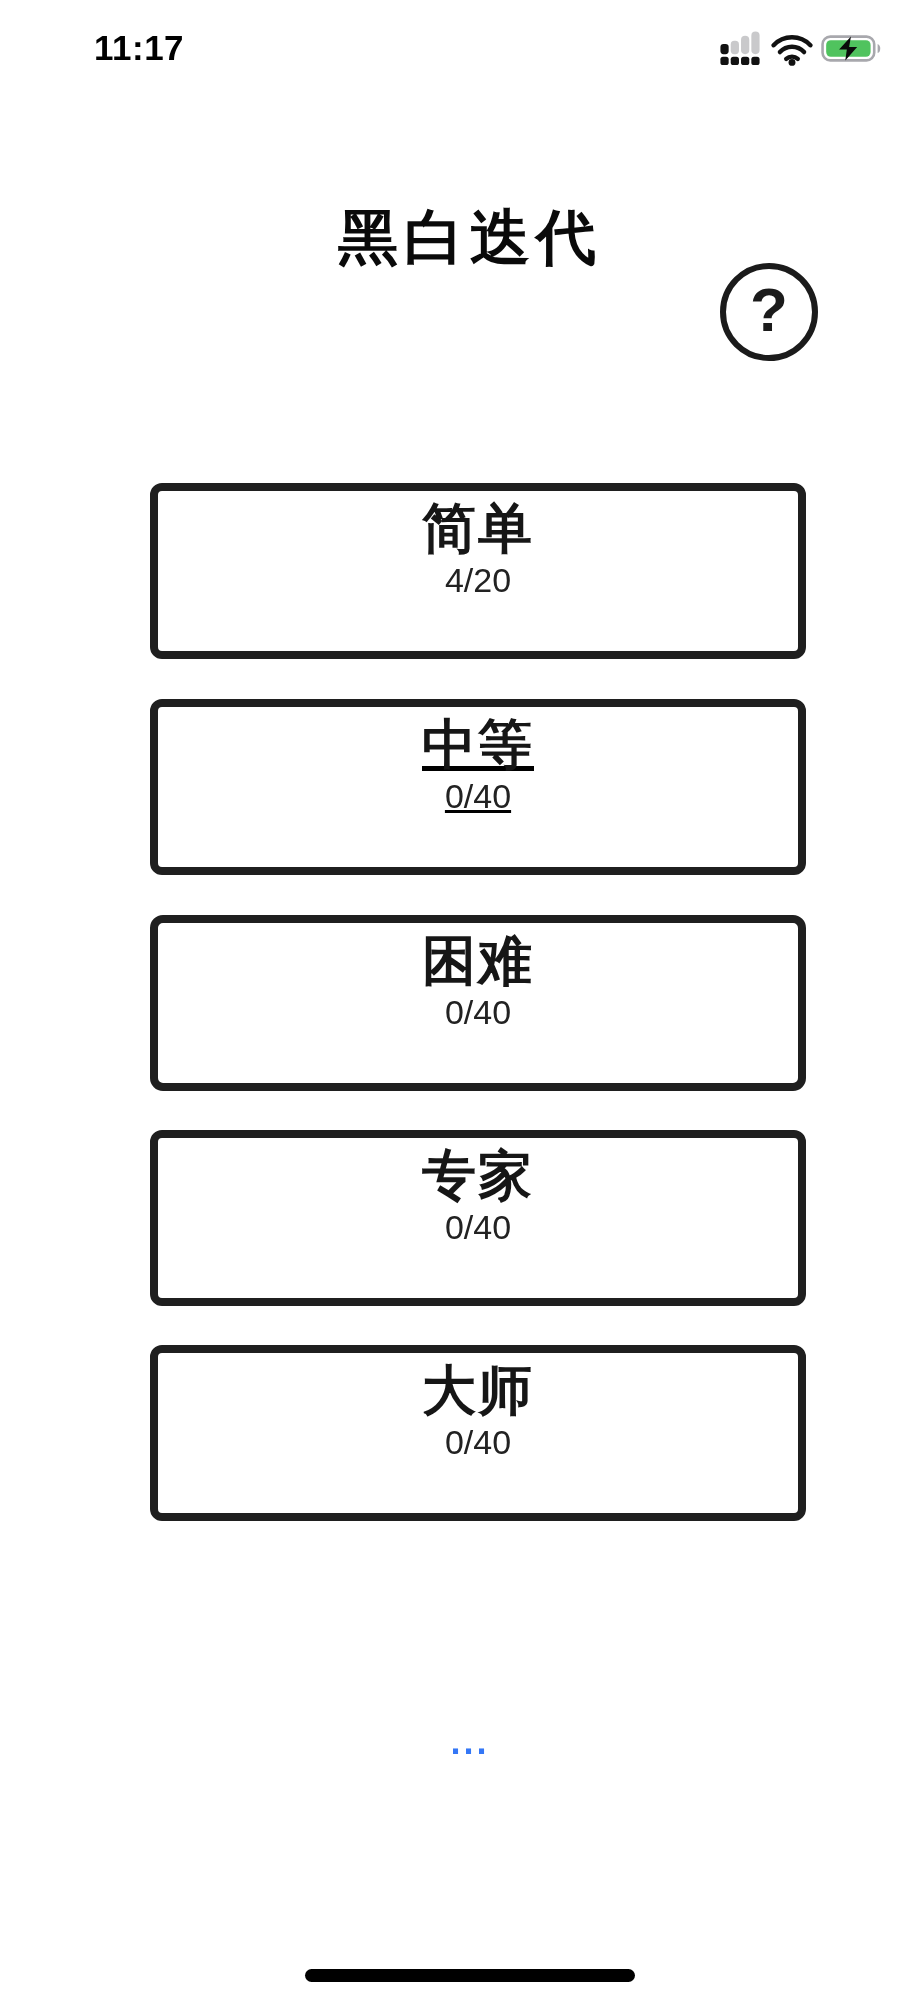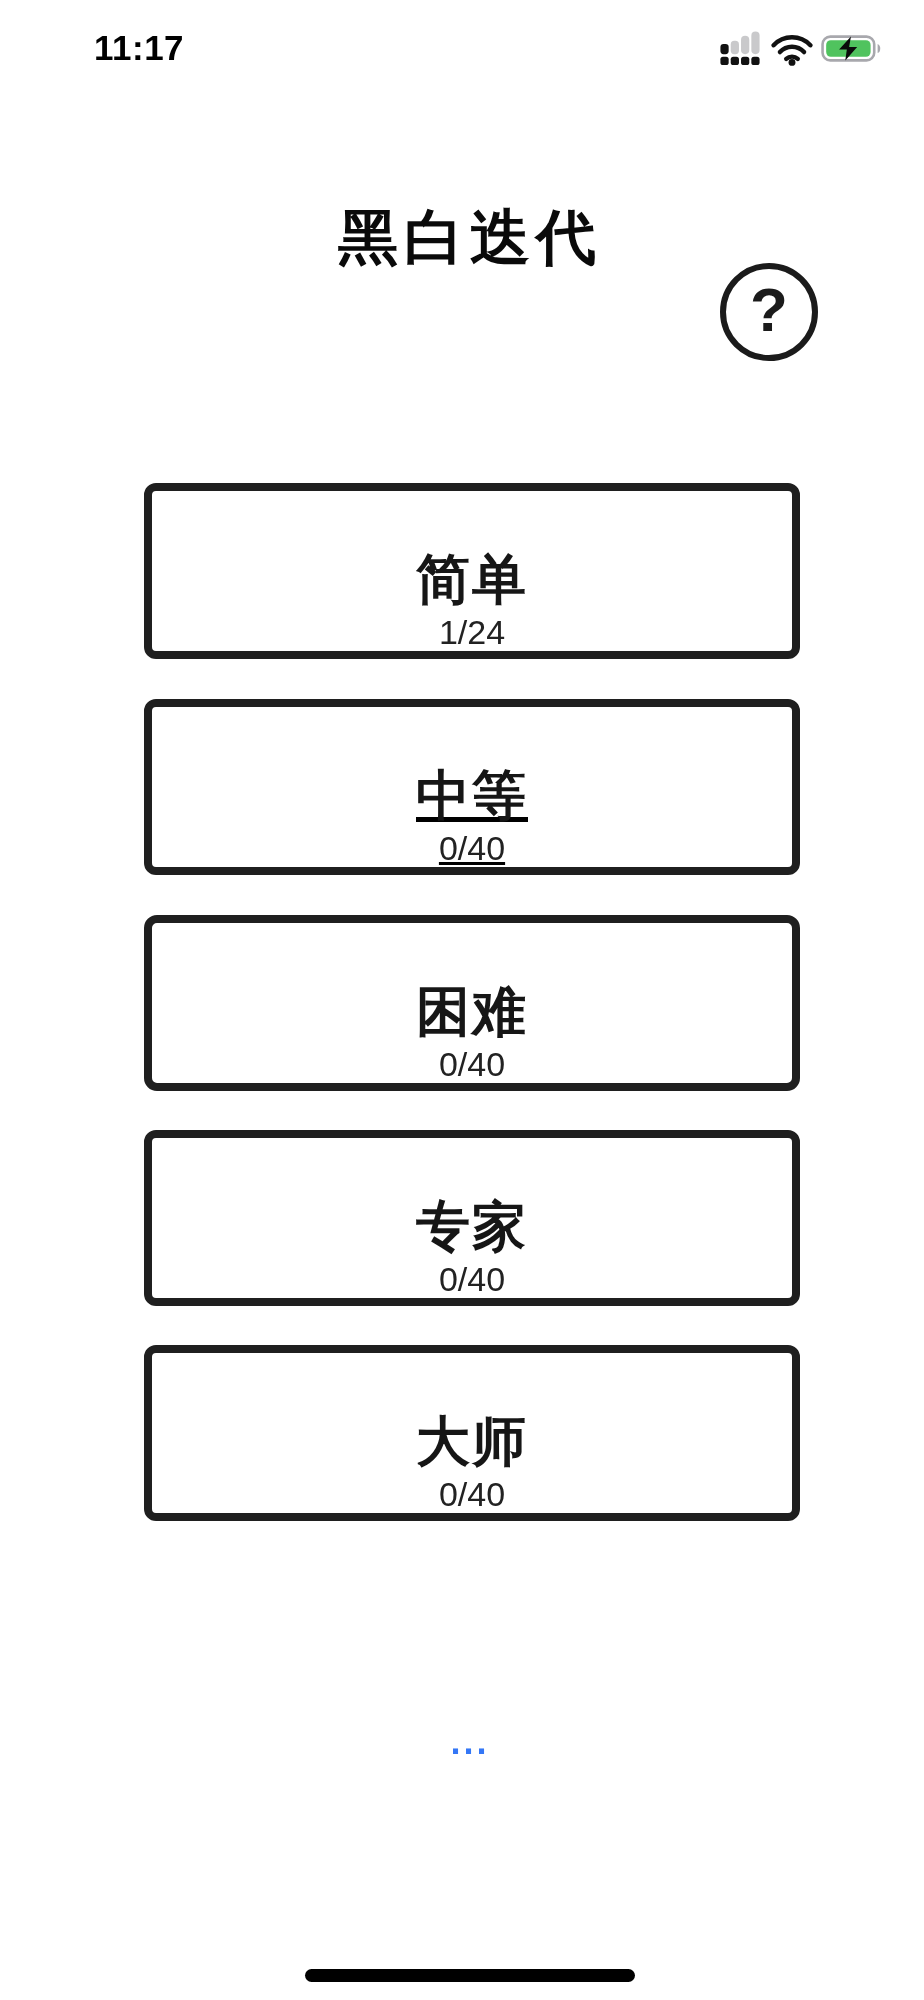--- a/index.html
+++ b/index.html
@@ -34,25 +34,25 @@
     border:6px solid #1b1b1b;border-radius:50%;
     display:flex;align-items:center;justify-content:center;
     background:#fff;cursor:pointer;
   }
   .help-btn .qmark{
     font-size:62px;font-weight:700;color:#1b1b1b;
     line-height:1;margin-top:-4px;
   }
   
   .level-btn{
-    position:absolute;left:136px;width:656px;height:176px;
+    position:absolute;left:142px;width:656px;height:176px;
     box-sizing:border-box;
     border:8px solid #1f1f1f;border-radius:12px;
     background:#ffffff;
-    display:flex;flex-direction:column;align-items:center;justify-content:flex-end;
+    display:flex;flex-direction:column;align-items:center;justify-content:flex-start;
     padding-top:8px;cursor:pointer;
   }
   .level-label{
     font-size:54px;font-weight:700;color:#161616;
     line-height:1.08;letter-spacing:2px;
   }
   .level-progress{
     font-size:34px;font-weight:400;color:#222222;
     margin-top:5px;line-height:1.1;
   }
@@ -105,21 +105,21 @@
   </div>
 
   <div class="title">黑白迭代</div>
 
   <div class="help-btn">
     <span class="qmark">?</span>
   </div>
 
   <div class="level-btn" style="top:483px;">
     <div class="level-label">简单</div>
-    <div class="level-progress">1/24</div>
+    <div class="level-progress">4/20</div>
   </div>
 
   <div class="level-btn" style="top:699px;text-decoration:underline;">
     <div class="level-label">中等</div>
     <div class="level-progress">0/40</div>
   </div>
 
   <div class="level-btn" style="top:915px;border-radius:13px;">
     <div class="level-label">困难</div>
     <div class="level-progress">0/40</div>

